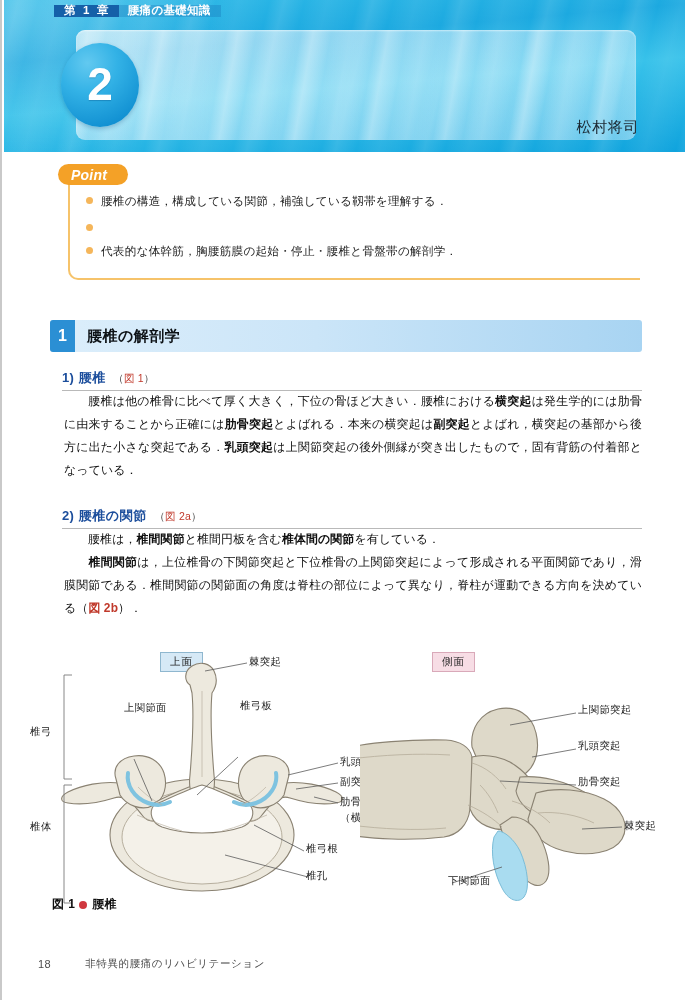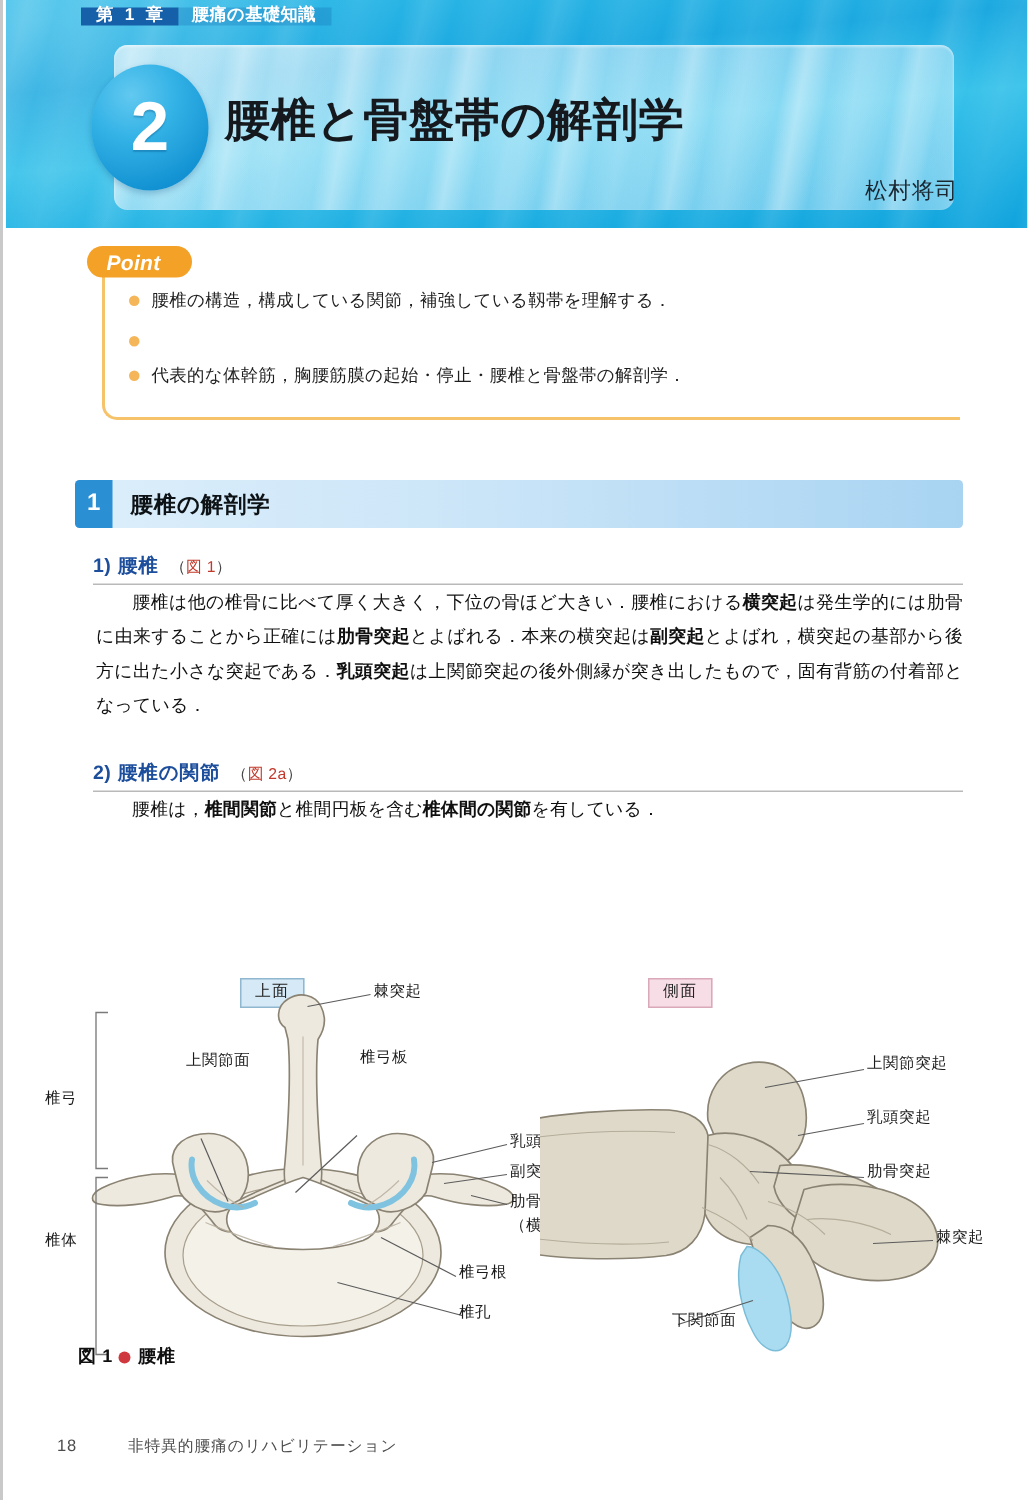--- a/index.html
+++ b/index.html
@@ -353,21 +353,20 @@
     </div>
 
     <div class="title-card">
       <div class="card-sheen"></div>
     </div>
 
     <div class="num-circle">
       <span>2</span>
     </div>
 
-    <div class="section-title">腰椎と骨盤帯の解剖学</div>
 
     <div class="author">松村将司</div>
   </div>
 
   <div class="point-wrap">
     <div class="point-frame"></div>
     <div class="point-badge">Point</div>
     <div class="point-list">
       <div class="point-item">
         <span class="dot"></span>
@@ -396,20 +395,21 @@
 
   <div class="body-par" id="par-sub1" style="top:390px;"><span>　　腰椎は他の椎骨に比べて厚く大きく，下位の骨ほど大きい．腰椎における</span><span style="font-weight: bold;">横突起</span><span>は発生学的には肋骨に由来することから正確には</span><span style="font-weight: bold;">肋骨突起</span><span>とよばれる．本来の横突起は</span><span style="font-weight: bold;">副突起</span><span>とよばれ，横突起の基部から後方に出た小さな突起である．</span><span style="font-weight: bold;">乳頭突起</span><span>は上関節突起の後外側縁が突き出したもので，固有背筋の付着部となっている．</span></div>
 
   <div class="sub-head" style="top:506px;">
     <span class="sh-num">2)</span>
     <span class="sh-title">腰椎の関節</span>
     <span class="sh-ref"><span class="paren">（</span><span>図 2a</span><span class="paren">）</span></span>
   </div>
 
   <div class="body-par" id="par-sub2a" style="top:528px;"><span>　　腰椎は，</span><span style="font-weight: bold;">椎間関節</span><span>と椎間円板を含む</span><span style="font-weight: bold;">椎体間の関節</span><span>を有している．</span></div>
+  <div class="body-par" id="par-sub2b" style="top:551px;"><span>　　</span><span style="font-weight: bold;">椎間関節</span><span>は，上位椎骨の下関節突起と下位椎骨の上関節突起によって形成される平面関節であり，滑膜関節である．椎間関節の関節面の角度は脊柱の部位によって異なり，脊柱が運動できる方向を決めている（</span><span style="color: rgb(192, 57, 43); font-weight: bold;">図 2b</span><span>）．</span></div>
 
   <div class="figure-area">
 
     <div class="view-chip chip-sup">上面</div>
     <div class="view-chip chip-lat">側面</div>
 
     <svg width="320" height="260" viewBox="0 0 320 260" style="position:absolute;left:0px;top:25px;">
       <g fill="#ede9de" stroke="#8a8272" stroke-width="1.1" stroke-linejoin="round">
 
         <ellipse cx="160" cy="180" rx="92" ry="56"></ellipse>

